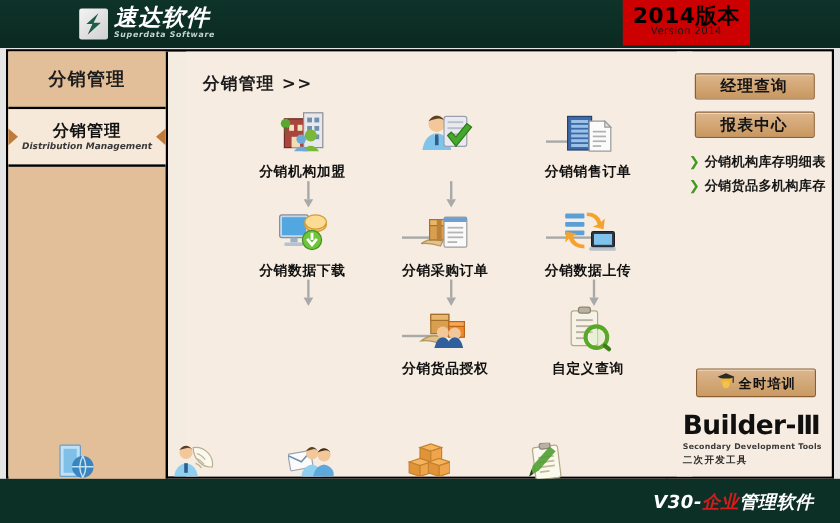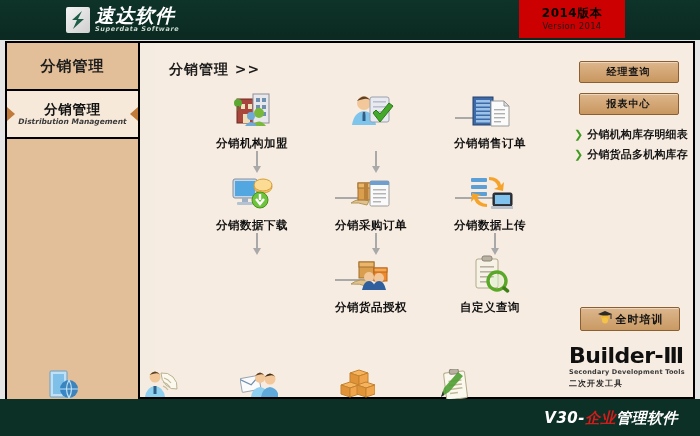--- a/index.html
+++ b/index.html
@@ -19,21 +19,21 @@
     border-radius:2px;}
   .logo-mark svg{display:block;}
   .logo-txt{display:flex;flex-direction:column;justify-content:center;}
   .logo-cn{font-size:19px;font-weight:bold;color:#ffffff;font-style:italic;
     letter-spacing:1px;line-height:19px;}
   .logo-en{font-size:6.5px;color:#c8d6cf;letter-spacing:.6px;line-height:9px;
     font-style:italic;font-weight:bold;}
 
   .ver-badge{position:absolute;left:519px;top:0;width:106px;height:38px;background:#cc0000;
     display:flex;flex-direction:column;align-items:center;justify-content:center;}
-  .ver-cn{font-size:12px;font-weight:bold;color:#000;line-height:15px;letter-spacing:.5px;}
+  .ver-cn{font-size:18px;font-weight:bold;color:#000;line-height:15px;letter-spacing:.5px;}
   .ver-en{font-size:8.5px;color:#1a1a1a;line-height:11px;letter-spacing:.3px;}
 
   
   .frame{position:absolute;left:5px;top:41px;width:690px;height:358px;
     border:2px solid #000;box-sizing:border-box;background:#f5ece1;}
 
   
   .sidebar{position:absolute;left:0;top:0;width:133px;height:434px;
     background:#e3bf99;border-right:2px solid #000;box-sizing:border-box;}
   .side-head{height:48px;border-bottom:2px solid #000;box-sizing:border-box;
@@ -65,21 +65,21 @@
   .varrow{position:absolute;width:10px;display:flex;flex-direction:column;align-items:center;}
   .varrow .bar{width:1.5px;background:#a9a9a9;flex:1;}
   .varrow .tip{width:0;height:0;border-left:4px solid transparent;border-right:4px solid transparent;
     border-top:7px solid #a9a9a9;}
 
   
   .rightp{position:absolute;left:557px;top:0;width:129px;height:354px;background:#f7ece1;}
   .rbtn{width:100px;height:22px;margin:0 auto;display:flex;align-items:center;justify-content:center;
     background:linear-gradient(180deg,#ddb68c 0%,#c9975f 100%);
     border:1px solid #8a6033;border-radius:2px;box-sizing:border-box;
-    font-size:10px;font-weight:bold;color:#141414;letter-spacing:1px;
+    font-size:13px;font-weight:bold;color:#141414;letter-spacing:1px;
     box-shadow:inset 0 1px 0 rgba(255,255,255,.45);}
   .rlink{display:flex;align-items:center;gap:4px;padding-left:10px;margin-top:5px;}
   .rlink .bullet{color:#3f9b1f;font-size:11px;font-weight:bold;line-height:11px;}
   .rlink .t{font-size:11px;font-weight:bold;color:#161616;letter-spacing:.2px;white-space:nowrap;}
   .train{position:absolute;left:16px;top:264px;width:100px;height:24px;
     display:flex;align-items:center;justify-content:center;gap:3px;
     background:linear-gradient(180deg,#dcb68d 0%,#c99a63 100%);
     border:1px solid #8a6033;border-radius:2px;box-sizing:border-box;
     box-shadow:inset 0 1px 0 rgba(255,255,255,.45);}
   .train .t{font-size:11px;font-weight:bold;color:#111;letter-spacing:1px;}

